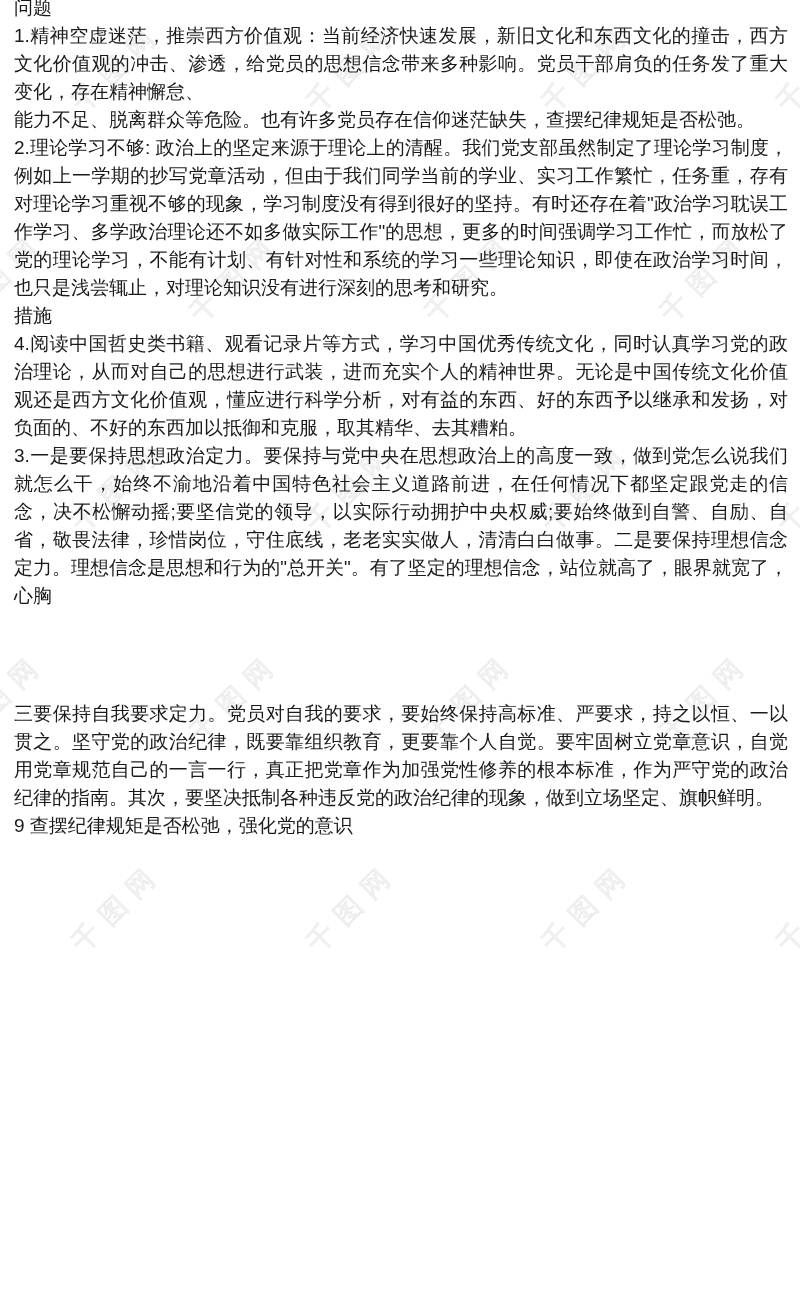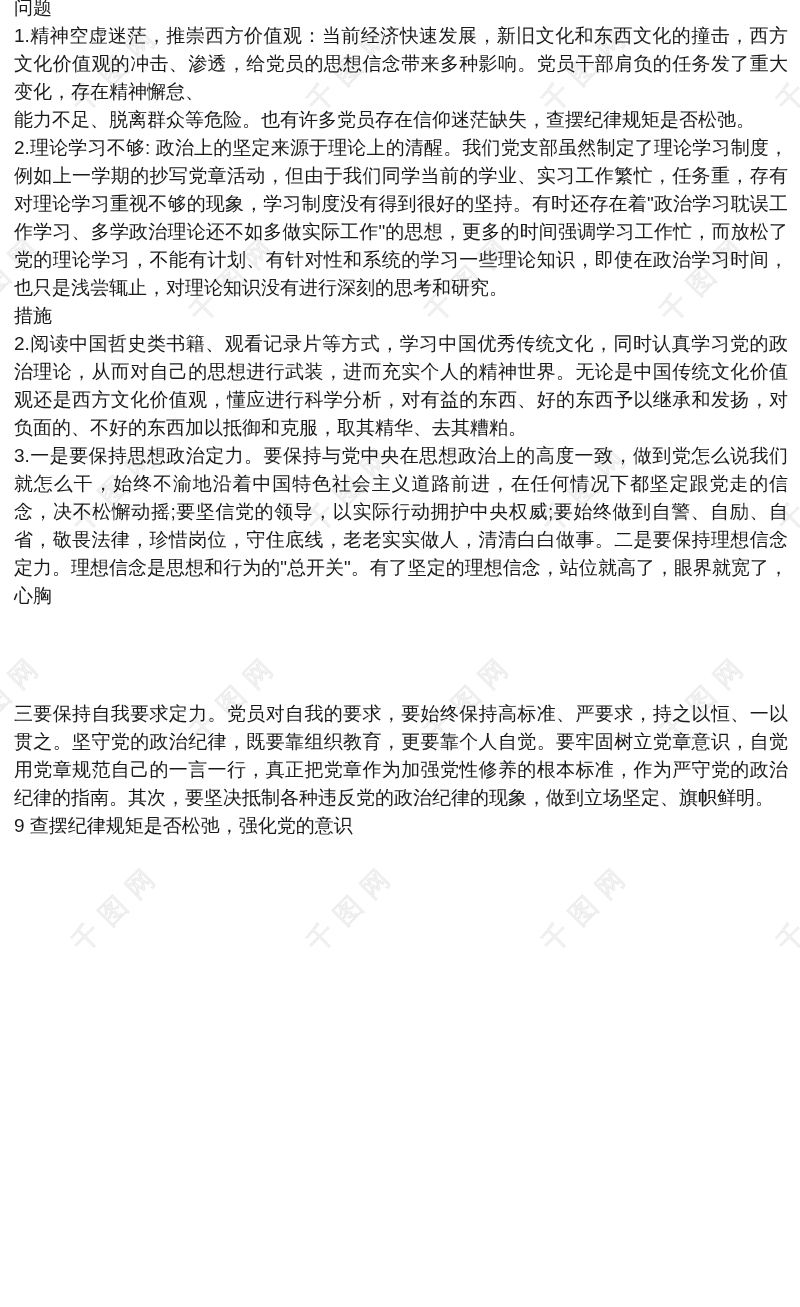--- a/index.html
+++ b/index.html
@@ -82,19 +82,19 @@
       <span class="wm" style="left: 295px; top: 895px;">千图网</span>
       <span class="wm" style="left: 530px; top: 895px;">千图网</span>
       <span class="wm" style="left: 765px; top: 895px;">千图网</span>
     </div>
   <div class="doc">
       <p class="para">问题</p>
       <p class="para">1.精神空虚迷茫，推崇西方价值观：当前经济快速发展，新旧文化和东西文化的撞击，西方文化价值观的冲击、渗透，给党员的思想信念带来多种影响。党员干部肩负的任务发了重大变化，存在精神懈怠、</p>
       <p class="para">能力不足、脱离群众等危险。也有许多党员存在信仰迷茫缺失，查摆纪律规矩是否松弛。</p>
       <p class="para">2.理论学习不够: 政治上的坚定来源于理论上的清醒。我们党支部虽然制定了理论学习制度，例如上一学期的抄写党章活动，但由于我们同学当前的学业、实习工作繁忙，任务重，存有对理论学习重视不够的现象，学习制度没有得到很好的坚持。有时还存在着"政治学习耽误工作学习、多学政治理论还不如多做实际工作"的思想，更多的时间强调学习工作忙，而放松了党的理论学习，不能有计划、有针对性和系统的学习一些理论知识，即使在政治学习时间，也只是浅尝辄止，对理论知识没有进行深刻的思考和研究。</p>
       <p class="para">措施</p>
-      <p class="para">2.阅读中国哲史类书籍、观看记录片等方式，学习中国优秀传统文化，同时认真学习党的政治理论，从而对自己的思想进行武装，进而充实个人的精神世界。无论是中国传统文化价值观还是西方文化价值观，懂应进行科学分析，对有益的东西、好的东西予以继承和发扬，对负面的、不好的东西加以抵御和克服，取其精华、去其糟粕。</p>
+      <p class="para">4.阅读中国哲史类书籍、观看记录片等方式，学习中国优秀传统文化，同时认真学习党的政治理论，从而对自己的思想进行武装，进而充实个人的精神世界。无论是中国传统文化价值观还是西方文化价值观，懂应进行科学分析，对有益的东西、好的东西予以继承和发扬，对负面的、不好的东西加以抵御和克服，取其精华、去其糟粕。</p>
       <p class="para">3.一是要保持思想政治定力。要保持与党中央在思想政治上的高度一致，做到党怎么说我们就怎么干，始终不渝地沿着中国特色社会主义道路前进，在任何情况下都坚定跟党走的信念，决不松懈动摇;要坚信党的领导，以实际行动拥护中央权威;要始终做到自警、自励、自省，敬畏法律，珍惜岗位，守住底线，老老实实做人，清清白白做事。二是要保持理想信念定力。理想信念是思想和行为的"总开关"。有了坚定的理想信念，站位就高了，眼界就宽了，心胸</p>
       <p class="gap"></p>
       <p class="para">三要保持自我要求定力。党员对自我的要求，要始终保持高标准、严要求，持之以恒、一以贯之。坚守党的政治纪律，既要靠组织教育，更要靠个人自觉。要牢固树立党章意识，自觉用党章规范自己的一言一行，真正把党章作为加强党性修养的根本标准，作为严守党的政治纪律的指南。其次，要坚决抵制各种违反党的政治纪律的现象，做到立场坚定、旗帜鲜明。</p>
       <p class="para">9 查摆纪律规矩是否松弛，强化党的意识</p>
     </div>
 </div>
 
 </body></html>

